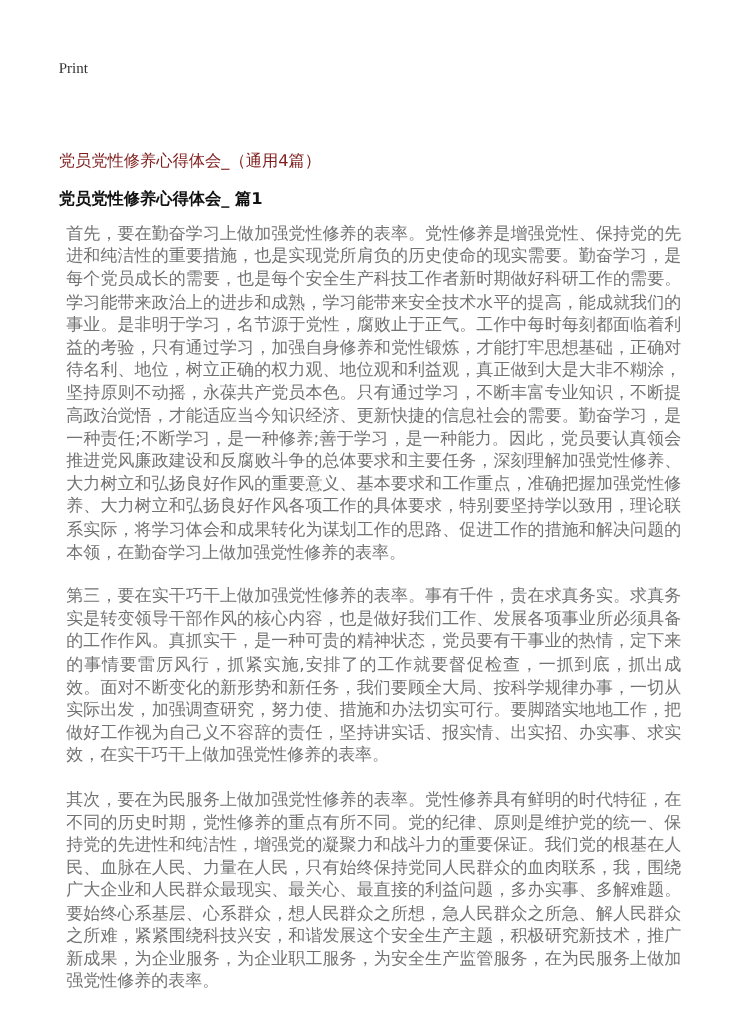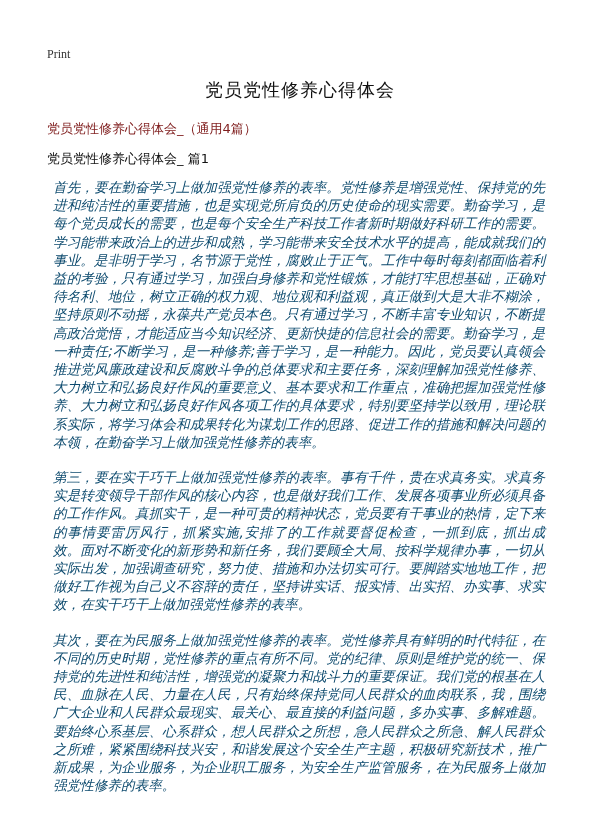--- a/index.html
+++ b/index.html
@@ -15,36 +15,35 @@
   .doc-title {
     position: absolute; left: 0; top: 78px; width: 600px; text-align: center;
     font-size: 18px; color: #111; letter-spacing: 1px;
   }
   .subtitle {
     position: absolute; left: 47px; top: 120px;
     font-size: 13px; color: #7f1d1d;
   }
   .section-heading {
     position: absolute; left: 47px; top: 150px;
-    font-size: 13px; font-weight: normal; color: #111;
+    font-size: 13px; font-weight: bold; color: #111;
   }
   .body-wrap {
     position: absolute; left: 53px; top: 178px; width: 500px;
   }
   .para {
-    font-size: 13.6px; line-height: 18.2px; color: #0c4a6e;
-    margin: 0 8px 17px 0; text-align: justify; word-break: break-all; font-style: italic;
+    font-size: 13.6px; line-height: 18.2px; color: #737373;
+    margin: 0 8px 17px 0; text-align: justify; word-break: break-all;
   }
 </style>
 </head>
 <body>
 
 <div class="page">
   <div class="print-label">Print</div>
-  <div class="doc-title">党员党性修养心得体会</div>
   <div class="subtitle">党员党性修养心得体会_（通用4篇）</div>
   <div class="section-heading">党员党性修养心得体会_ 篇1</div>
   <div class="body-wrap">
     <p class="para">首先，要在勤奋学习上做加强党性修养的表率。党性修养是增强党性、保持党的先进和纯洁性的重要措施，也是实现党所肩负的历史使命的现实需要。勤奋学习，是每个党员成长的需要，也是每个安全生产科技工作者新时期做好科研工作的需要。学习能带来政治上的进步和成熟，学习能带来安全技术水平的提高，能成就我们的事业。是非明于学习，名节源于党性，腐败止于正气。工作中每时每刻都面临着利益的考验，只有通过学习，加强自身修养和党性锻炼，才能打牢思想基础，正确对待名利、地位，树立正确的权力观、地位观和利益观，真正做到大是大非不糊涂，坚持原则不动摇，永葆共产党员本色。只有通过学习，不断丰富专业知识，不断提高政治觉悟，才能适应当今知识经济、更新快捷的信息社会的需要。勤奋学习，是一种责任;不断学习，是一种修养;善于学习，是一种能力。因此，党员要认真领会推进党风廉政建设和反腐败斗争的总体要求和主要任务，深刻理解加强党性修养、大力树立和弘扬良好作风的重要意义、基本要求和工作重点，准确把握加强党性修养、大力树立和弘扬良好作风各项工作的具体要求，特别要坚持学以致用，理论联系实际，将学习体会和成果转化为谋划工作的思路、促进工作的措施和解决问题的本领，在勤奋学习上做加强党性修养的表率。</p>
     <p class="para">第三，要在实干巧干上做加强党性修养的表率。事有千件，贵在求真务实。求真务实是转变领导干部作风的核心内容，也是做好我们工作、发展各项事业所必须具备的工作作风。真抓实干，是一种可贵的精神状态，党员要有干事业的热情，定下来的事情要雷厉风行，抓紧实施,安排了的工作就要督促检查，一抓到底，抓出成效。面对不断变化的新形势和新任务，我们要顾全大局、按科学规律办事，一切从实际出发，加强调查研究，努力使、措施和办法切实可行。要脚踏实地地工作，把做好工作视为自己义不容辞的责任，坚持讲实话、报实情、出实招、办实事、求实效，在实干巧干上做加强党性修养的表率。</p>
     <p class="para">其次，要在为民服务上做加强党性修养的表率。党性修养具有鲜明的时代特征，在不同的历史时期，党性修养的重点有所不同。党的纪律、原则是维护党的统一、保持党的先进性和纯洁性，增强党的凝聚力和战斗力的重要保证。我们党的根基在人民、血脉在人民、力量在人民，只有始终保持党同人民群众的血肉联系，我，围绕广大企业和人民群众最现实、最关心、最直接的利益问题，多办实事、多解难题。要始终心系基层、心系群众，想人民群众之所想，急人民群众之所急、解人民群众之所难，紧紧围绕科技兴安，和谐发展这个安全生产主题，积极研究新技术，推广新成果，为企业服务，为企业职工服务，为安全生产监管服务，在为民服务上做加强党性修养的表率。</p>
   </div>
 </div>
 
 </body></html>

